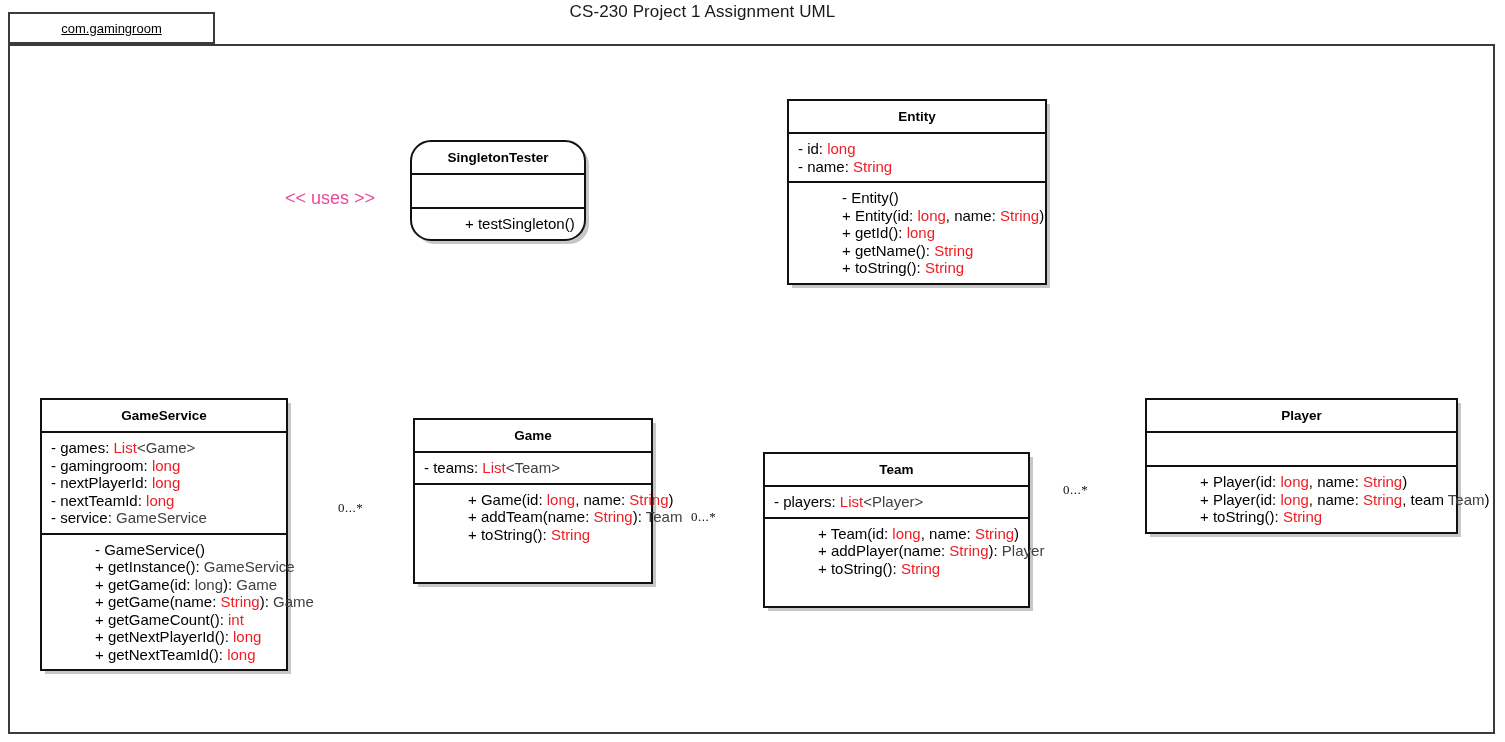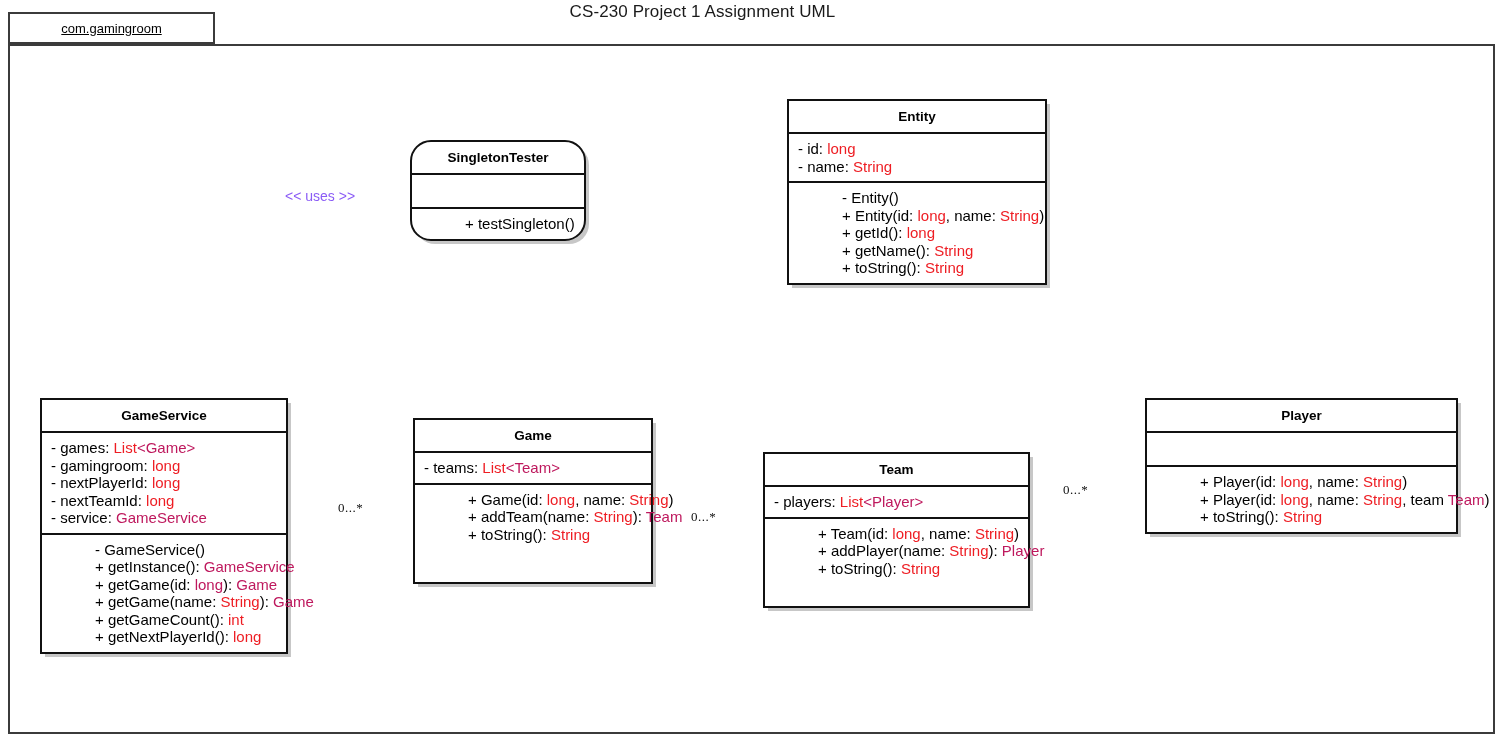--- a/index.html
+++ b/index.html
@@ -71,37 +71,37 @@
     border-bottom:2px solid #111;
   }
   .umlbox .compartment:last-child{border-bottom:none;margin-left:44px;}
   .umlbox .row{
     font-size:15px;
     line-height:17.5px;
     white-space:nowrap;
     color:#000;
   }
   .t-red{color:#ee1d23;}
-  .t-blue{color:#be185d;}
+  .t-blue{color:#404040;}
   .u{}
 
   
   .mult{
     position:absolute;
     font-size:13px;
     color:#111;
     z-index:3;
     font-family:"Liberation Serif", serif;
     letter-spacing:.5px;
   }
   
   .stereo{
     position:absolute;
-    font-size:14px;
-    color:#8b5cf6;
+    font-size:18px;
+    color:#ec4899;
     z-index:3;
   }
   .empty-comp{height:34px;}
 </style>
 </head>
 <body>
 
 <div id="stage">
 
   <div class="diagram-title">CS-230 Project 1 Assignment UML</div>
@@ -193,20 +193,21 @@
         <div class="row"><span>- </span><span class="u">nextTeamId: </span><span class="t-red">long</span></div>
         <div class="row"><span>- </span><span class="u">service: </span><span class="t-blue u">GameService</span></div>
       </div>
     <div class="compartment">
         <div class="row"><span>- GameService()</span></div>
         <div class="row"><span>+ </span><span class="u">getInstance(): </span><span class="t-blue u">GameService</span></div>
         <div class="row"><span>+ getGame(id: </span><span class="t-blue">long</span><span>): </span><span class="t-blue">Game</span></div>
         <div class="row"><span>+ getGame(name: </span><span class="t-red">String</span><span>): </span><span class="t-blue">Game</span></div>
         <div class="row"><span>+ getGameCount(): </span><span class="t-red">int</span></div>
         <div class="row"><span>+ getNextPlayerId(): </span><span class="t-red">long</span></div>
+        <div class="row"><span>+ getNextTeamId(): </span><span class="t-red">long</span></div>
       </div>
   </div>
 
   <div class="umlbox" style="left:413px;top:418px;width:240px;height:166px;">
     <div class="name">Game</div>
     <div class="compartment">
         <div class="row"><span>- teams: </span><span class="t-red">List</span><span class="t-blue">&lt;Team&gt;</span></div>
       </div>
     <div class="compartment">
         <div class="row"><span>+ Game(id: </span><span class="t-red">long</span><span>, name: </span><span class="t-red">String</span><span>)</span></div>

